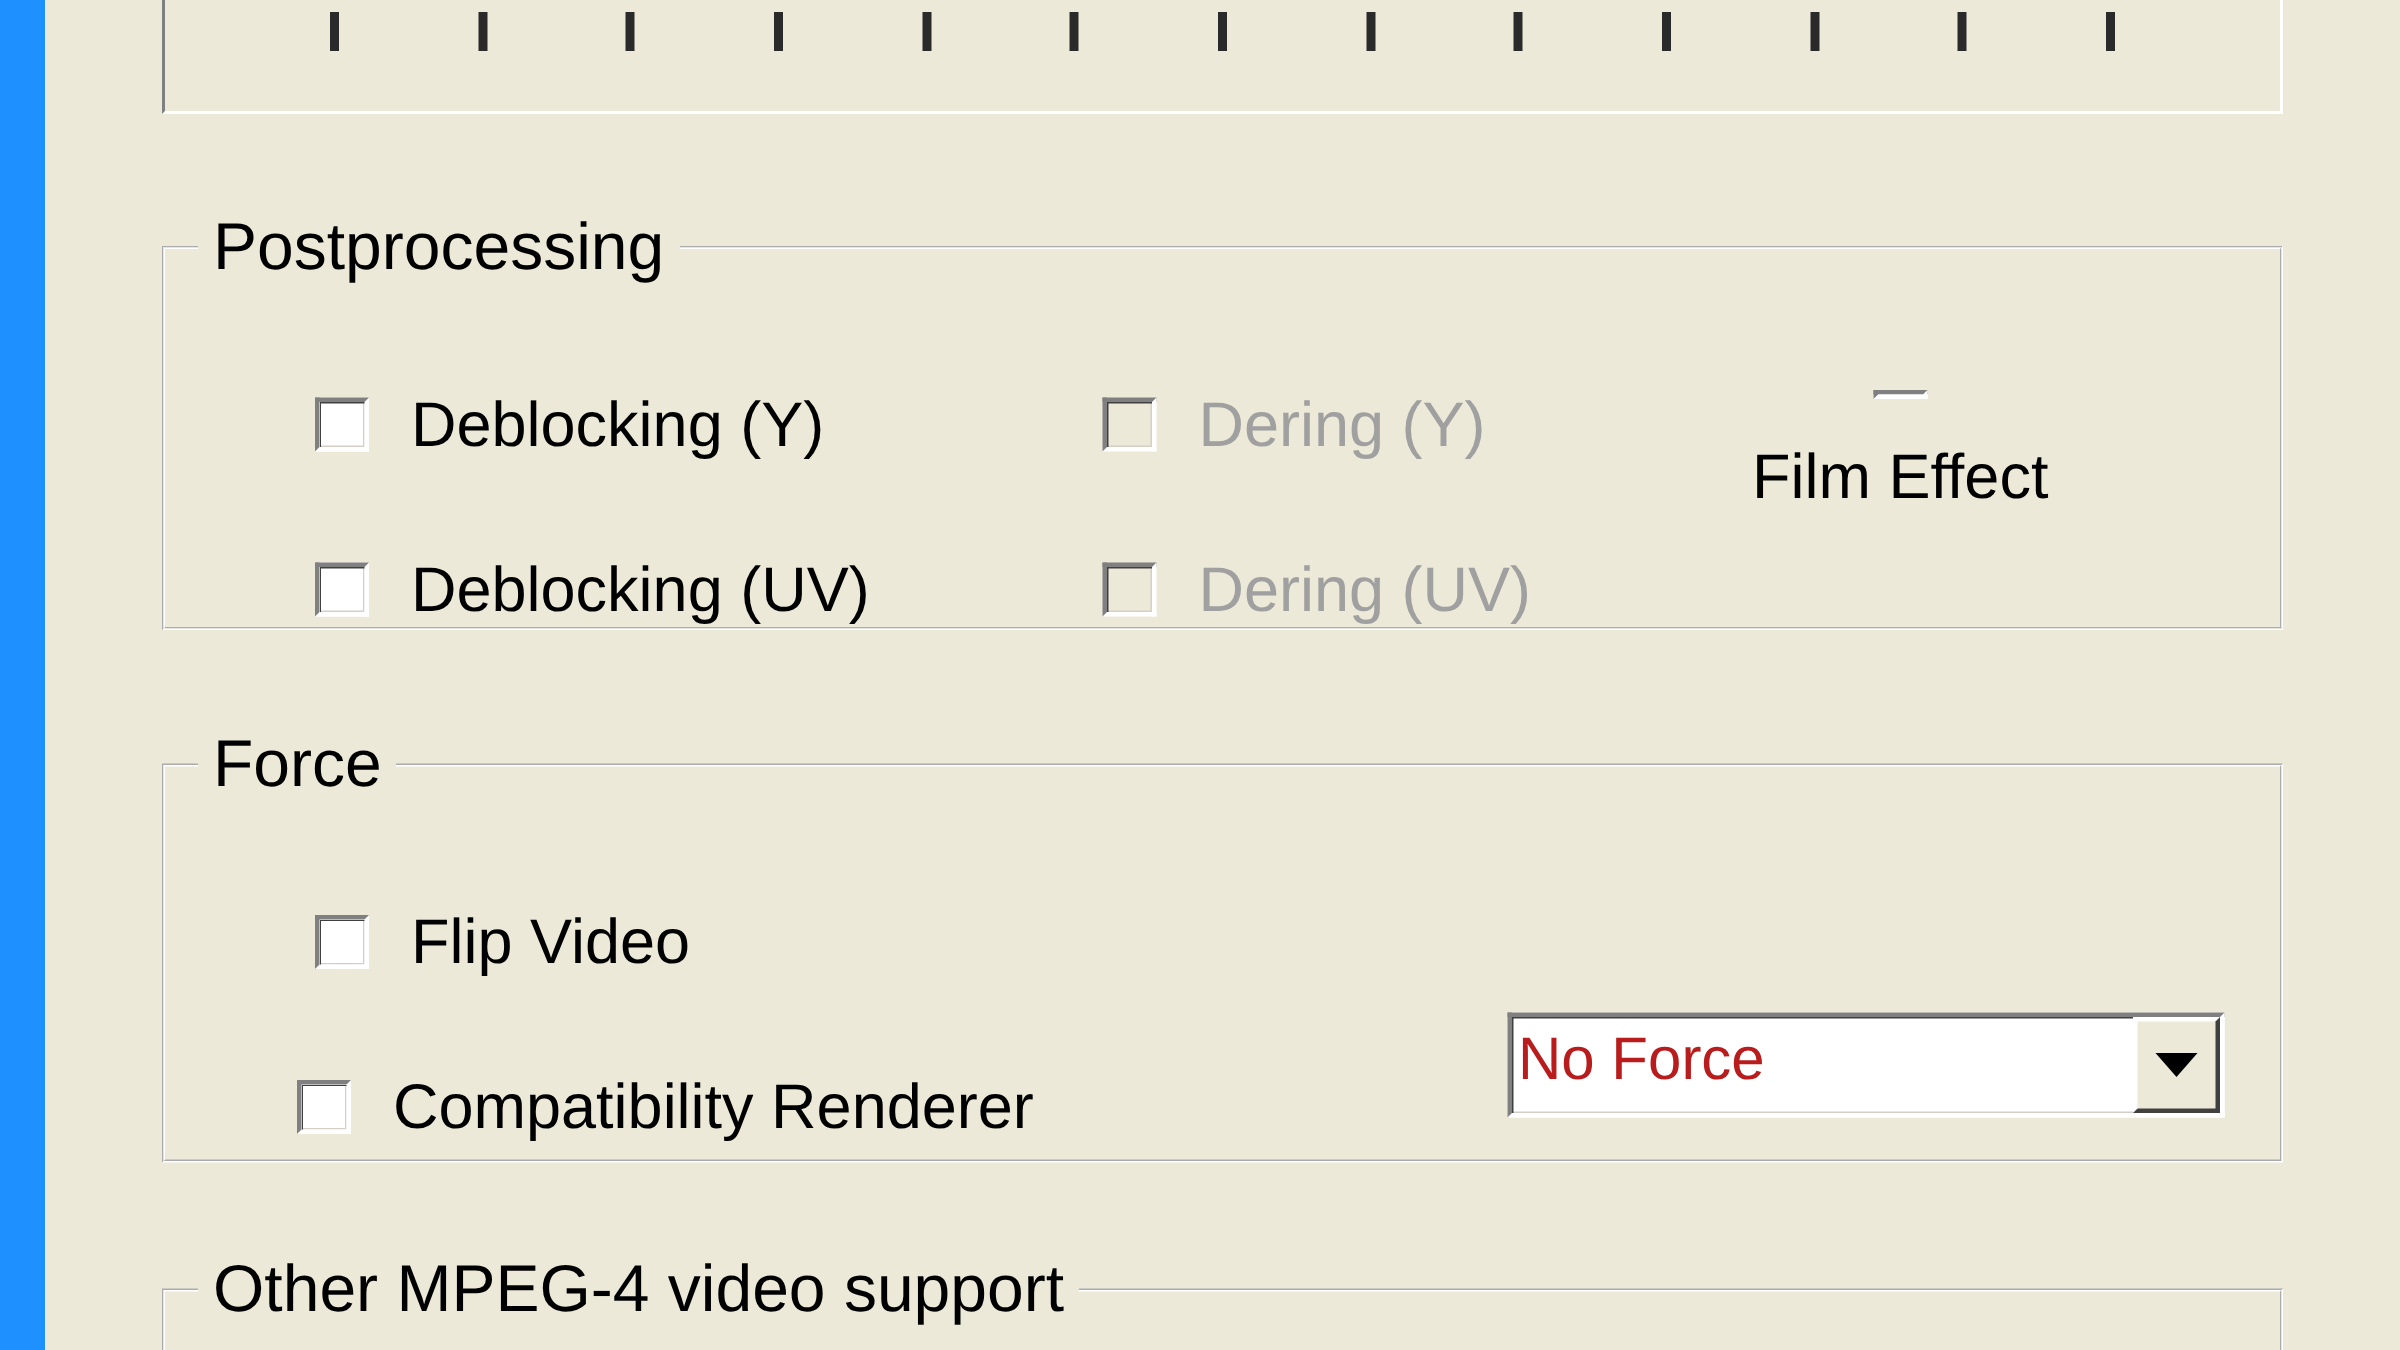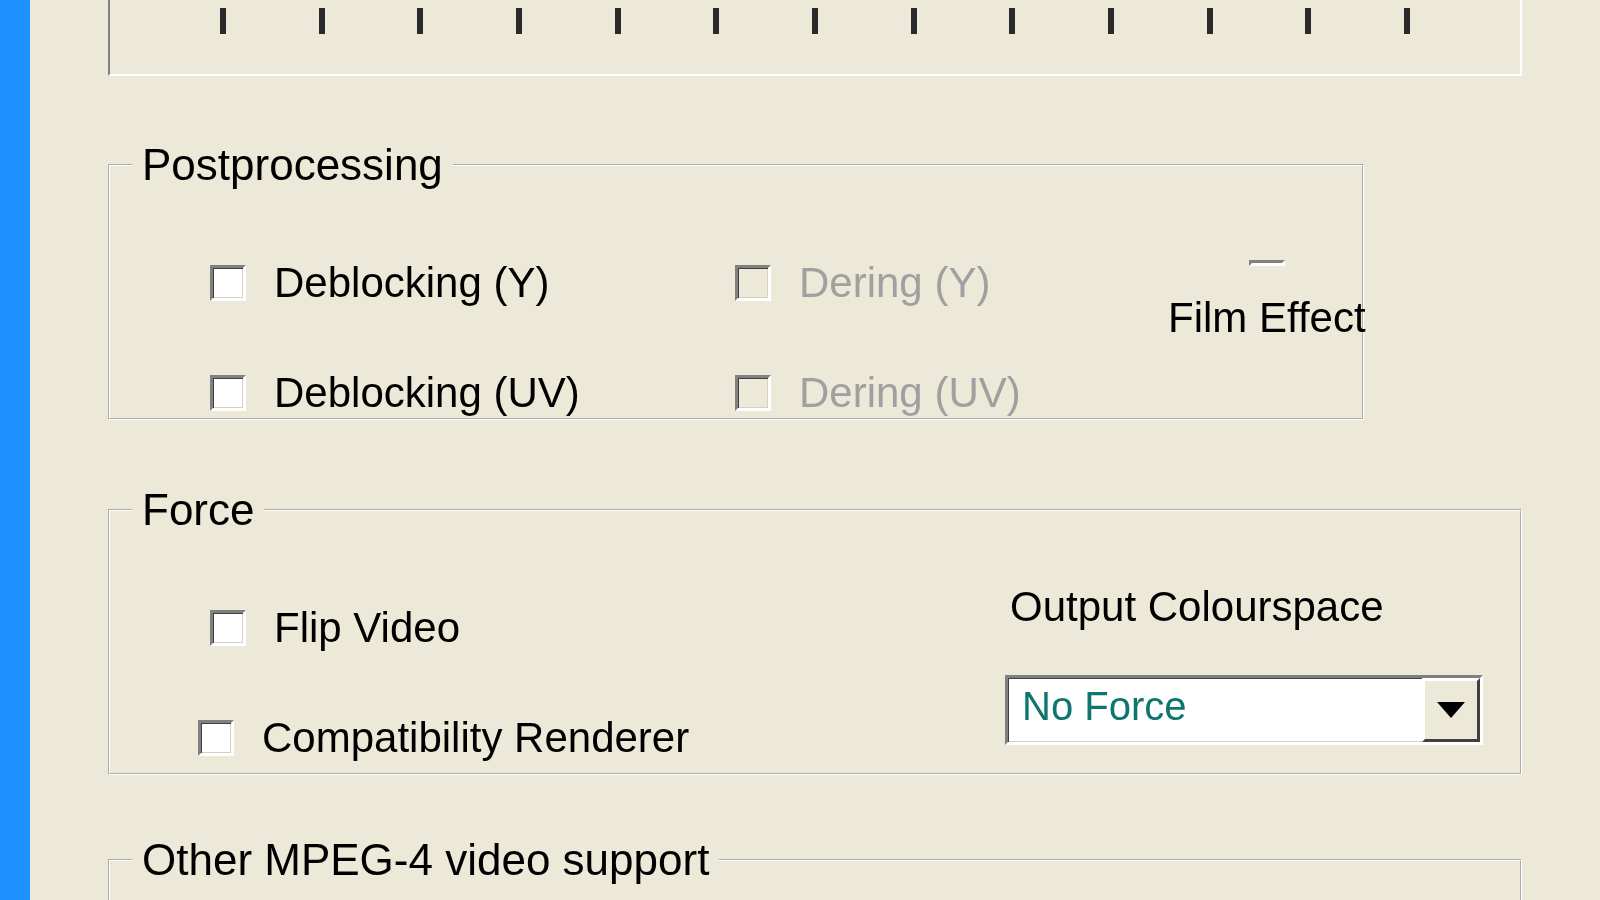--- a/index.html
+++ b/index.html
@@ -91,22 +91,22 @@
     background: #fff;
     border: 3px solid;
     border-color: #808080 #fff #fff #808080;
     box-shadow: inset 1px 1px 0 #404040, inset -1px -1px 0 #d4d0c8;
     display: flex;
     align-items: stretch;
     font-size: 40px;
   }
   .combo .val {
     flex: 1;
-    padding: 6px 14px 0 14px;
-    color: #0f766e;
+    padding: 6px 14px 0 4px;
+    color: #b91c1c;
   }
   .combo .btn {
     width: 58px;
     background: #ece9d8;
     border: 3px solid;
     border-color: #fff #404040 #404040 #fff;
     display: flex;
     align-items: center;
     justify-content: center;
   }
@@ -134,21 +134,21 @@
         <div class="tick"></div>
         <div class="tick"></div>
         <div class="tick"></div>
         <div class="tick"></div>
         <div class="tick"></div>
         <div class="tick"></div>
         <div class="tick"></div>
       </div>
   </div>
 
-  <fieldset class="group" style="left:78px; top:140px; width:1256px; height:280px;">
+  <fieldset class="group" style="left:78px; top:140px; width:1414px; height:280px;">
     <legend>Postprocessing</legend>
 
     <div class="cb" style="left:100px; top:70px;text-align:right;">
       <span class="box"></span>
       <span>Deblocking (Y)</span>
     </div>
     <div class="cb disabled" style="left:625px; top:70px;">
       <span class="box"></span>
       <span>Dering (Y)</span>
     </div>
@@ -173,21 +173,20 @@
 
     <div class="cb" style="left:100px; top:70px;">
       <span class="box"></span>
       <span>Flip Video</span>
     </div>
     <div class="cb" style="left:88px; top:180px;">
       <span class="box"></span>
       <span>Compatibility Renderer</span>
     </div>
 
-    <div class="static-label" style="left:900px; top:48px;">Output Colourspace</div>
 
     <div class="combo" style="left:895px; top:140px; width:478px;">
       <div class="val">No Force</div>
       <div class="btn">
         <div class="arrow"></div>
       </div>
     </div>
   </fieldset>
 
   <fieldset class="group" style="left:78px; top:835px; width:1414px; height:200px;">

